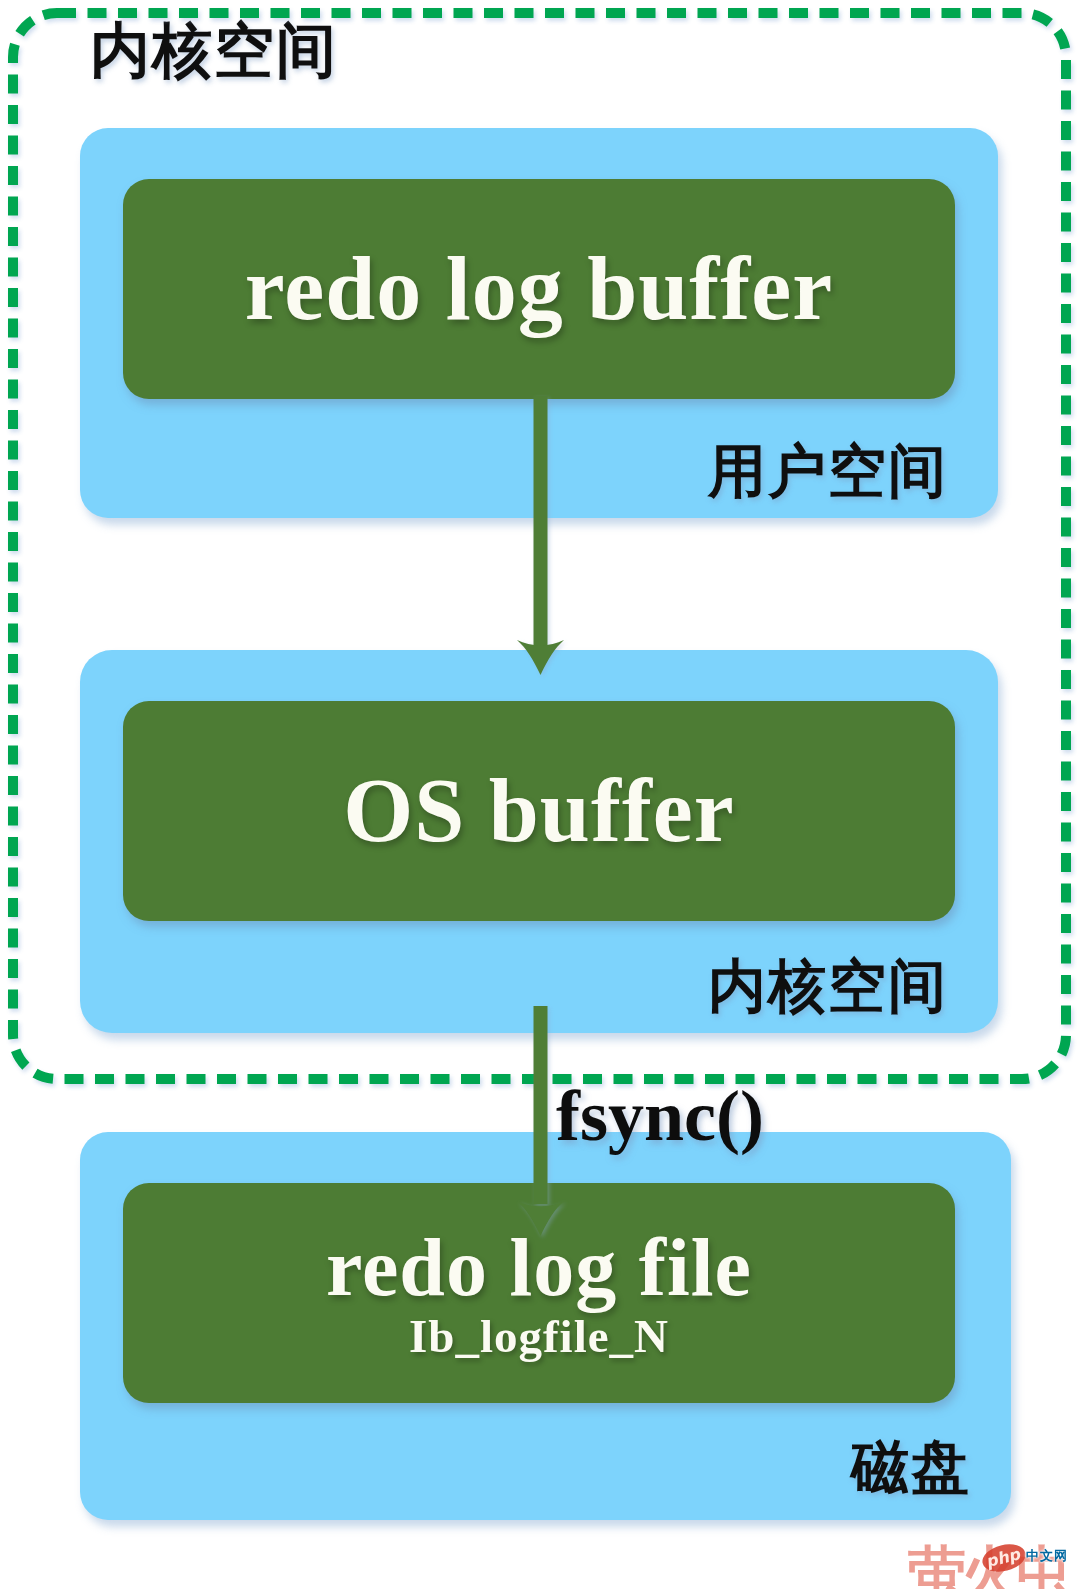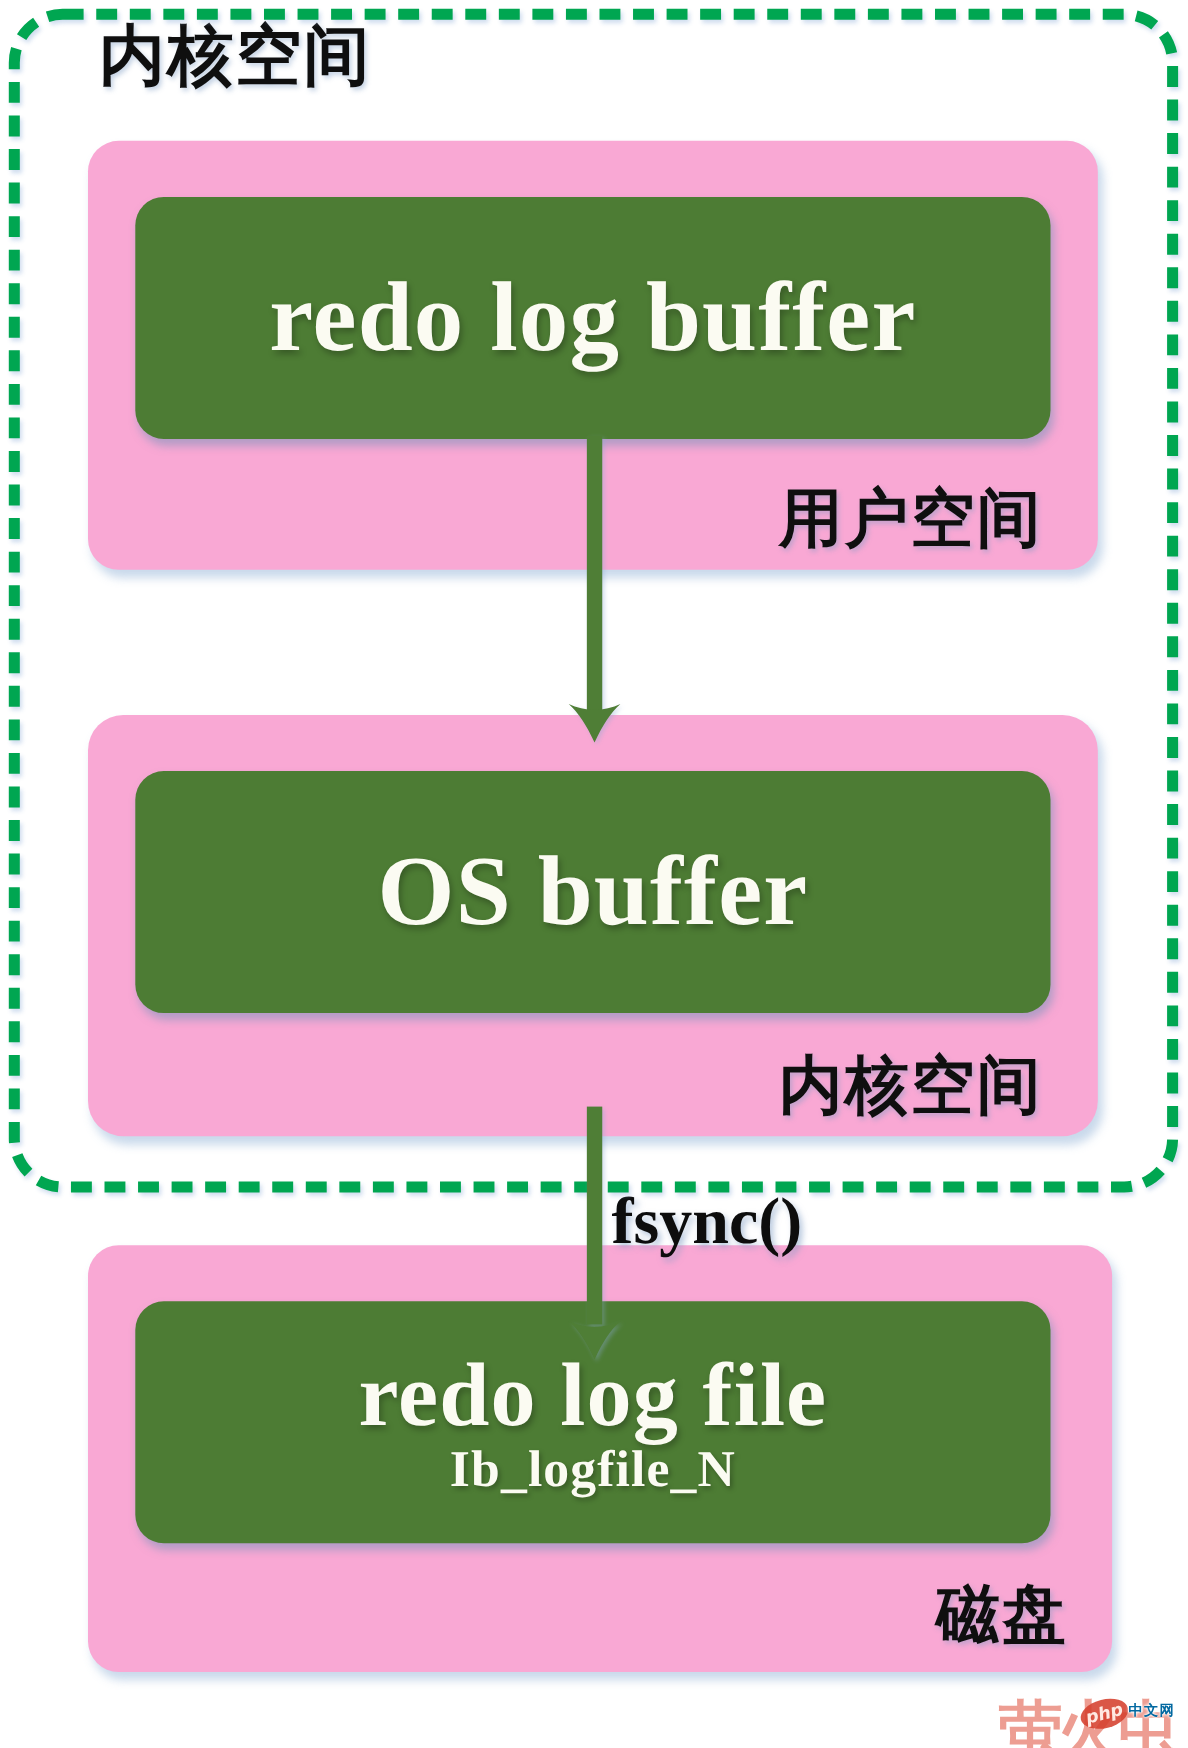--- a/index.html
+++ b/index.html
@@ -31,21 +31,21 @@
     letter-spacing: 2px;
     line-height: 1.05;
     text-shadow: 2px 3px 5px rgba(125,155,195,.45);
     z-index: 4;
   }
 
   
   .region {
     left: 80px;
     width: 918px;
-    background: #f9a8d4;
+    background: #7dd3fc;
     border-radius: 28px;
     box-shadow: 4px 7px 9px rgba(135,170,210,.45);
     z-index: 2;
   }
   #region-user   { top: 128px;  height: 390px; }
   #region-kernel { top: 650px;  height: 383px; border-radius: 32px; }
   #region-disk   { top: 1132px; height: 388px; padding-left: 13px; }
 
   
   .inner-box {
@@ -95,21 +95,21 @@
     line-height: 1.1;
     letter-spacing: 2px;
     text-shadow: 2px 3px 5px rgba(125,155,195,.45);
     white-space: nowrap;
   }
   #region-disk .region-label { right: 40px; bottom: 20px; }
 
   
   .fsync-label {
     left: 556px; top: 1080px;
-    font-size: 60px;
+    font-size: 72px;
     font-weight: bold;
     color: #0d0d0d;
     line-height: 1;
     text-shadow: 3px 4px 6px rgba(125,155,195,.55);
     z-index: 5;
     white-space: nowrap;
   }
 
   
   .watermark-text {

